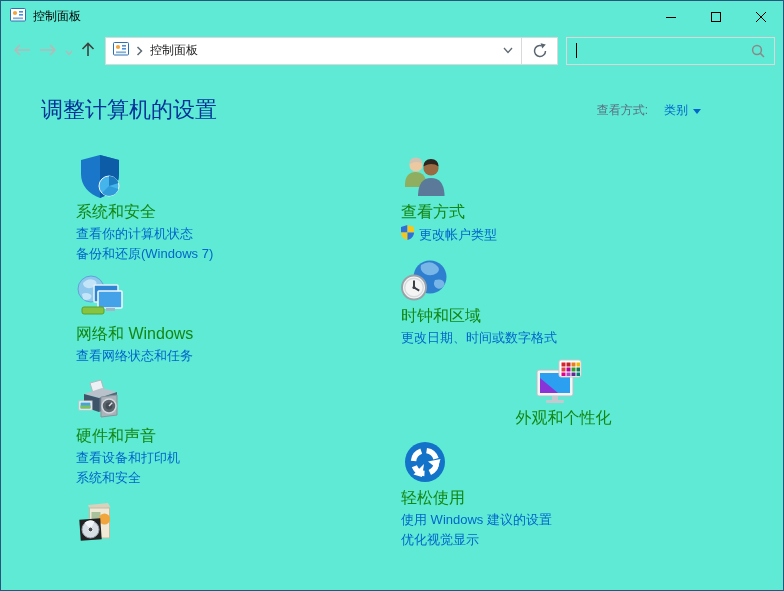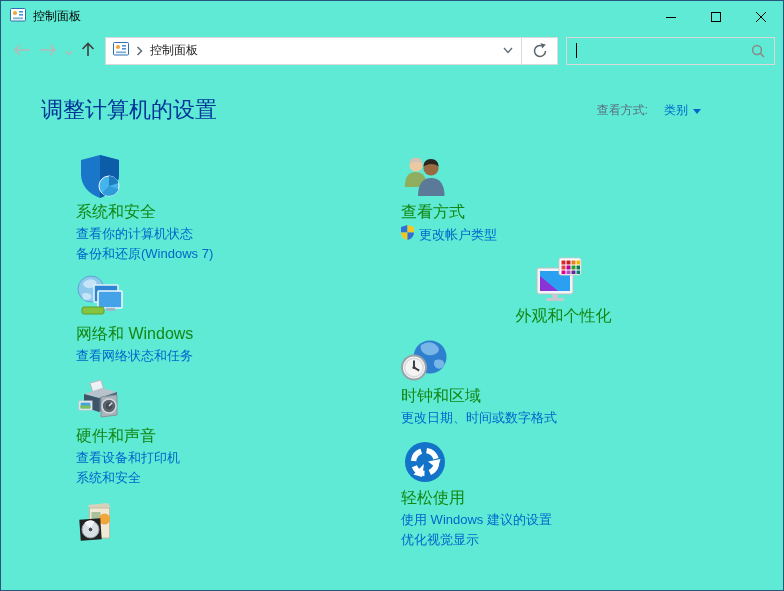--- a/index.html
+++ b/index.html
@@ -265,20 +265,41 @@
                   <path d="M7 0 L14 2 V8 H7 Z" fill="#f7c61e"></path>
                   <path d="M0 8 H7 V16 C3 15 0 12 0 8 Z" fill="#f7c61e"></path>
                   <path d="M7 8 H14 C14 12 11 15 7 16 Z" fill="#2f6fd6"></path>
                 </svg>
               </span>
               <span>更改帐户类型</span>
             </a>
           </div>
         </div>
 
+        <div class="group">
+          <span class="gicon">
+            <svg width="48" height="48" viewBox="0 0 48 48">
+              <circle cx="29" cy="21" r="16.5" fill="#2f7fd0"></circle>
+              <path d="M20 9 Q28 4 34.5 8.5 Q40.5 13 36 17 Q30 21 24 18 Q18.5 15 20 9 Z" fill="#79b6e8"></path>
+              <path d="M34 24 Q42 22 43.5 27.5 Q42.5 33.5 36.5 32.5 Q31 30 34 24 Z" fill="#79b6e8"></path>
+              <circle cx="13" cy="31.5" r="12" fill="#f4f4f4" stroke="#9aa2a9" stroke-width="2"></circle>
+              <circle cx="13" cy="31.5" r="9.3" fill="none" stroke="#d6dadd" stroke-width="1.4"></circle>
+              <line x1="13" y1="31.5" x2="13" y2="24.4" stroke="#3a3f44" stroke-width="2"></line>
+              <line x1="13" y1="31.5" x2="18.2" y2="34.6" stroke="#3a3f44" stroke-width="2"></line>
+              <circle cx="13" cy="31.5" r="1.6" fill="#3a3f44"></circle>
+            </svg>
+          </span>
+          <div class="gtext">
+            <a class="gtitle">时钟和区域</a>
+            <a class="task">
+                <span>更改日期、时间或数字格式</span>
+              </a>
+          </div>
+        </div>
+
         <div class="group center">
           <span class="gicon">
             <svg width="48" height="48" viewBox="0 0 48 48">
               <rect x="2" y="12" width="36" height="26" rx="2" fill="#f2f4f6" stroke="#b9c0c7"></rect>
               <rect x="5" y="15" width="30" height="20" fill="#2ba0f0"></rect>
               <path d="M5 35 V20 L23 35 Z" fill="#8a33d6"></path>
               <rect x="17" y="38" width="6" height="4" fill="#c3c9cf"></rect>
               <rect x="11" y="42" width="18" height="3" rx="1" fill="#c3c9cf"></rect>
               <rect x="24" y="2" width="22" height="17" rx="2" fill="#fff" stroke="#c9c9c9"></rect>
               <rect x="26.5" y="4.5" width="4" height="4" fill="#d8242f"></rect>
@@ -296,41 +317,20 @@
             </svg>
           </span>
           <div class="gtext">
             <a class="gtitle">外观和个性化</a>
           </div>
         </div>
 
         <div class="group">
           <span class="gicon">
             <svg width="48" height="48" viewBox="0 0 48 48">
-              <circle cx="29" cy="21" r="16.5" fill="#2f7fd0"></circle>
-              <path d="M20 9 Q28 4 34.5 8.5 Q40.5 13 36 17 Q30 21 24 18 Q18.5 15 20 9 Z" fill="#79b6e8"></path>
-              <path d="M34 24 Q42 22 43.5 27.5 Q42.5 33.5 36.5 32.5 Q31 30 34 24 Z" fill="#79b6e8"></path>
-              <circle cx="13" cy="31.5" r="12" fill="#f4f4f4" stroke="#9aa2a9" stroke-width="2"></circle>
-              <circle cx="13" cy="31.5" r="9.3" fill="none" stroke="#d6dadd" stroke-width="1.4"></circle>
-              <line x1="13" y1="31.5" x2="13" y2="24.4" stroke="#3a3f44" stroke-width="2"></line>
-              <line x1="13" y1="31.5" x2="18.2" y2="34.6" stroke="#3a3f44" stroke-width="2"></line>
-              <circle cx="13" cy="31.5" r="1.6" fill="#3a3f44"></circle>
-            </svg>
-          </span>
-          <div class="gtext">
-            <a class="gtitle">时钟和区域</a>
-            <a class="task">
-                <span>更改日期、时间或数字格式</span>
-              </a>
-          </div>
-        </div>
-
-        <div class="group">
-          <span class="gicon">
-            <svg width="48" height="48" viewBox="0 0 48 48">
               <circle cx="24" cy="24" r="20" fill="#1273c8"></circle>
               <circle cx="24" cy="24" r="11.5" fill="none" stroke="#fff" stroke-width="5.5" stroke-dasharray="13 5.5"></circle>
               <path d="M23 26 L12.5 36.5 L21 39 Z" fill="#fff"></path>
               <path d="M27 23.5 L39.5 21 L36.5 31 Z" fill="#fff"></path>
             </svg>
           </span>
           <div class="gtext">
             <a class="gtitle">轻松使用</a>
             <a class="task">
                 <span>使用 Windows 建议的设置</span>

